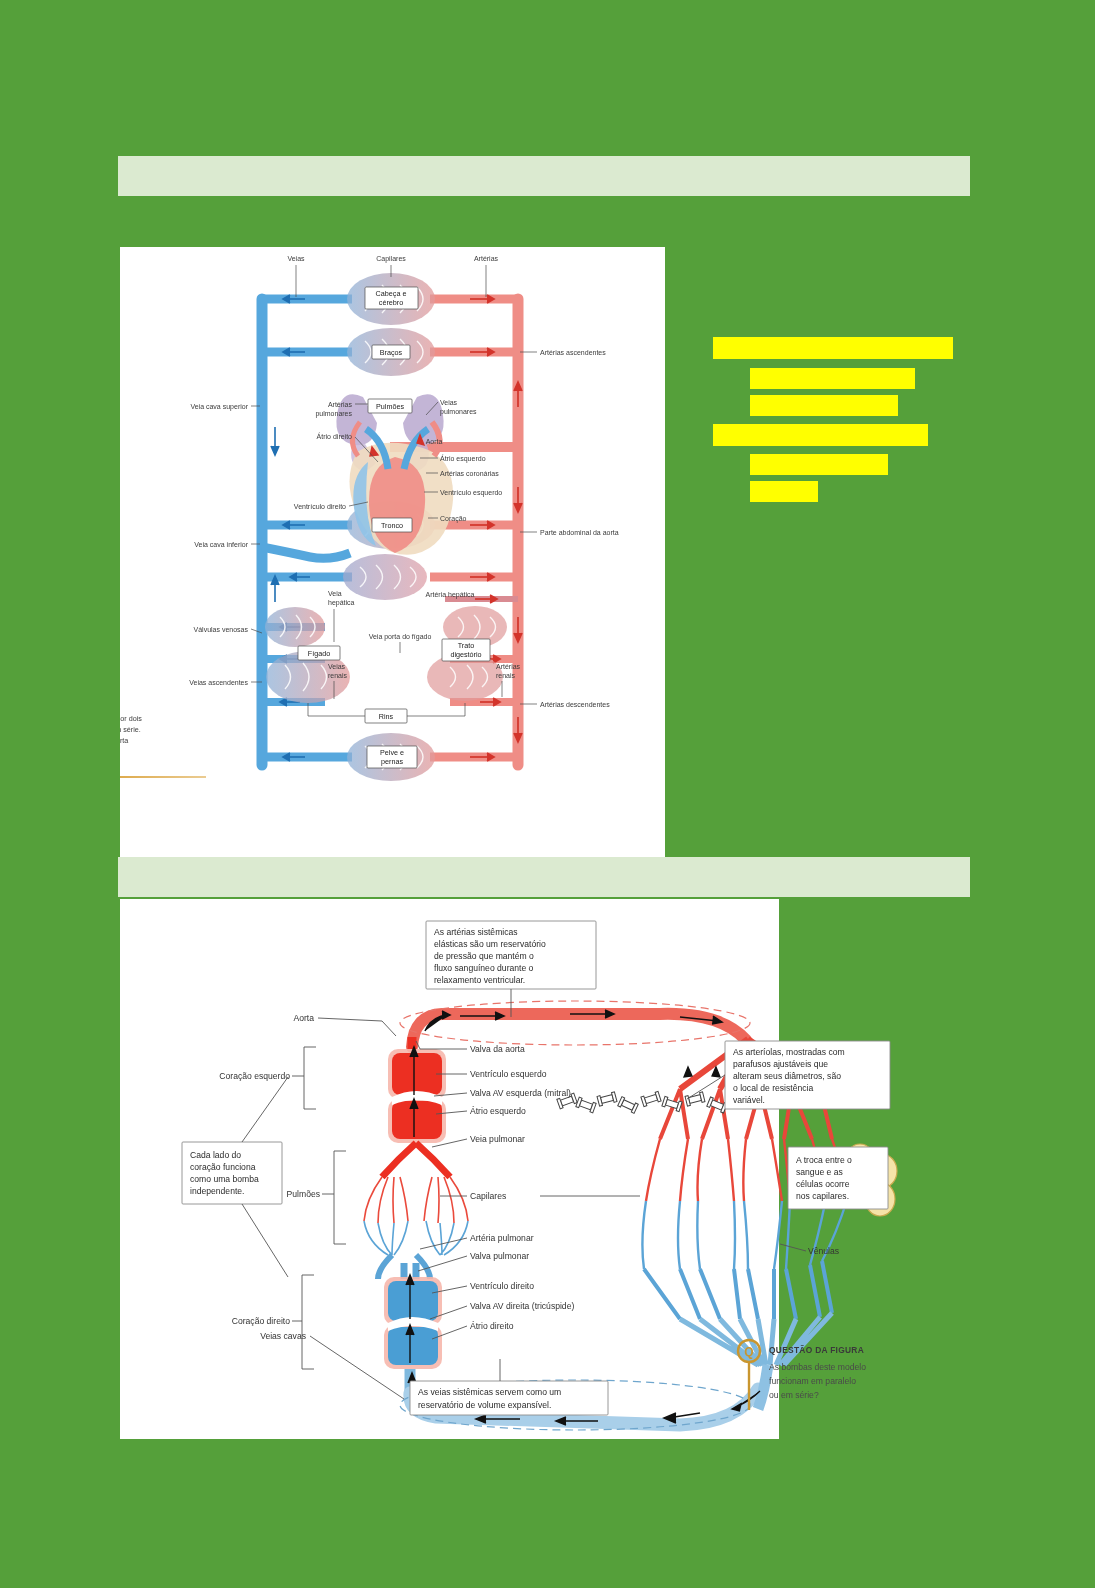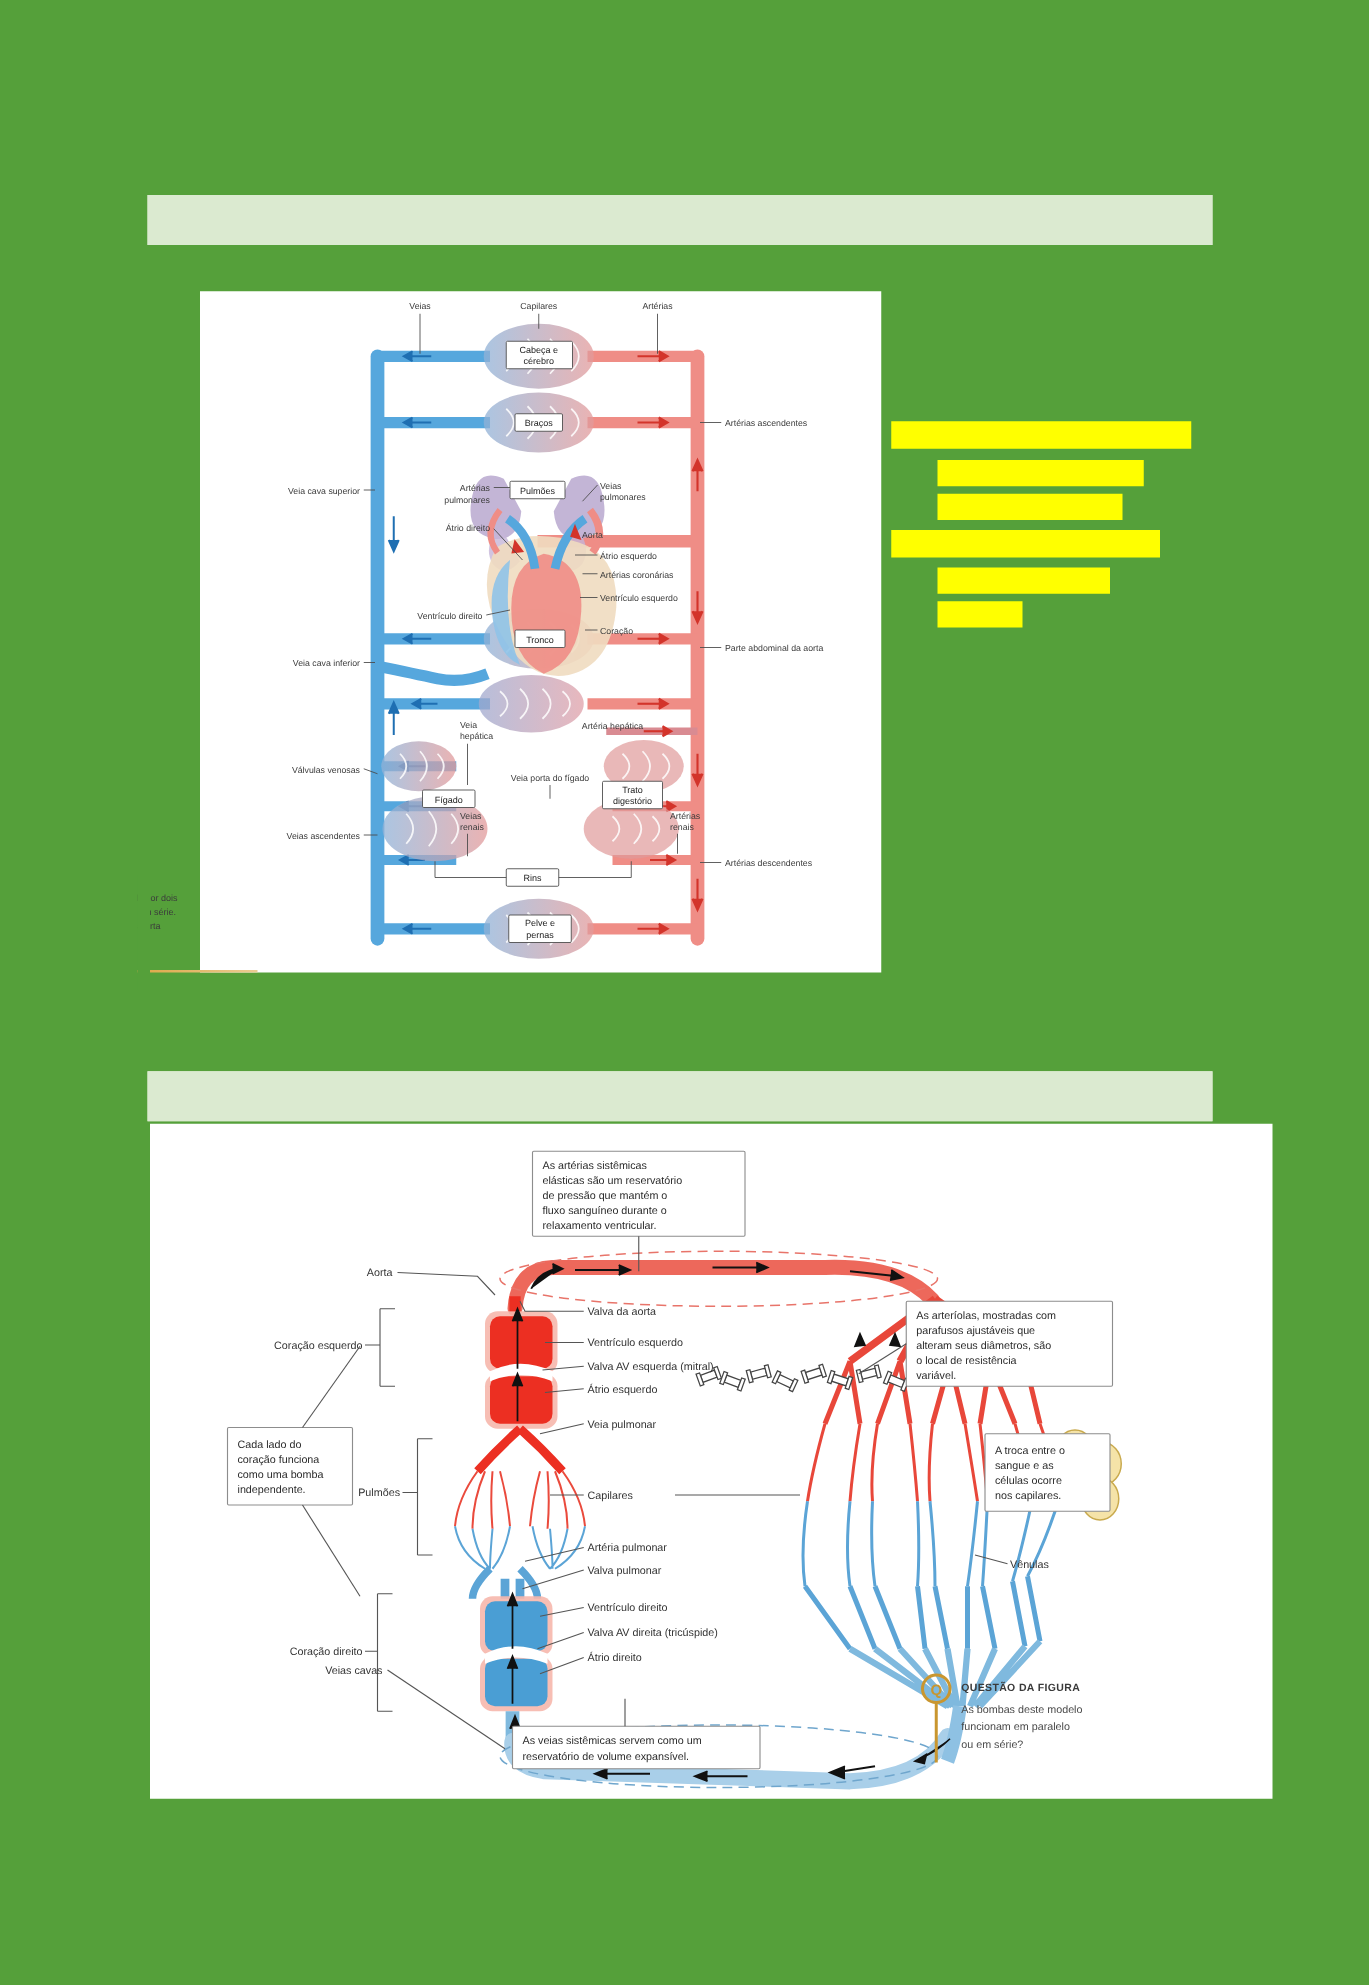--- a/index.html
+++ b/index.html
@@ -14,22 +14,22 @@
   
   .hdr-bar{
     position:absolute;left:118px;width:850px;height:38px;
     background:#dbead0;border:1px solid #dbead0;
   }
   #hdr1{top:156px;}
   #hdr2{top:857px;}
 
   
   .figpanel{position:absolute;background:#ffffff;}
-  #fig1{left:120px;top:233px;width:545px;height:545px;margin-left:40px;}
-  #fig2{left:120px;top:899px;width:898px;height:540px;text-align:center;}
+  #fig1{left:120px;top:247px;width:545px;height:610px;}
+  #fig2{left:120px;top:899px;width:659px;height:540px;text-align:center;}
 
   
   .hl{position:absolute;background:#ffff00;}
 
   
   svg{display:block;}
   .lbl{font-size:7px;fill:#3b3b3b;font-family:"Liberation Sans",sans-serif;}
   .lbl2{font-size:8.6px;fill:#333;font-family:"Liberation Sans",sans-serif;}
   .boxlbl{font-size:7.2px;fill:#222;font-family:"Liberation Sans",sans-serif;}
   .leader{stroke:#4a4a4a;stroke-width:.7;fill:none;}

